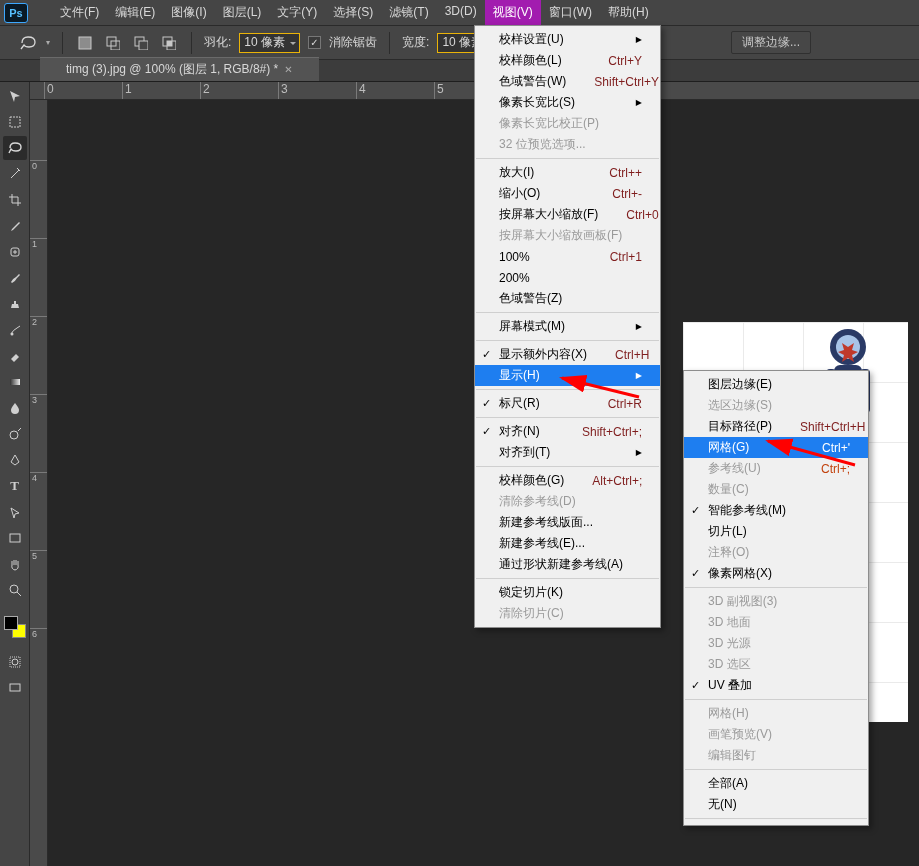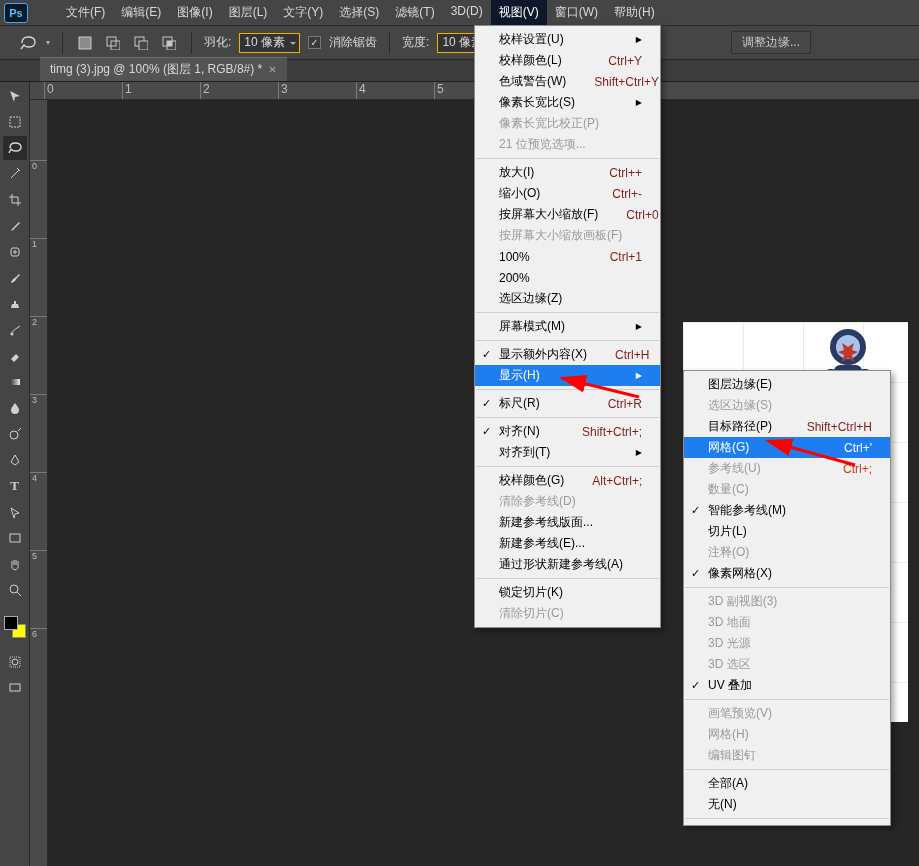--- a/index.html
+++ b/index.html
@@ -1,36 +1,36 @@
 <!DOCTYPE html>
 <html><head>
 <meta charset="utf-8">
 <style>
   * { margin: 0; padding: 0; box-sizing: border-box; font-family: "Microsoft YaHei", "SimSun", Arial, sans-serif; font-size: 12px; user-select: none; }
   body { background: #535353; width: 919px; height: 866px; overflow: hidden; color: #d8d8d8; position: relative; }
 
   
-  .menubar { height: 26px; background: #454545; display: flex; align-items: center; padding-left: 4px; gap: 20px; border-bottom: 1px solid #2a2a2a; }
+  .menubar { height: 26px; background: #454545; display: flex; align-items: center; padding-left: 4px; gap: 14px; border-bottom: 1px solid #2a2a2a; }
   .ps-logo { width: 24px; height: 20px; background: #0a1a26; border: 1px solid #3da8ff; border-radius: 3px; color: #57c0ff; font-weight: bold; font-size: 11px; display: flex; align-items: center; justify-content: center; margin-right: 10px; }
   .menu-item { padding: 4px 8px; color: #d8d8d8; cursor: default; }
-  .menu-item.active { background: #0f172a; color: #fff; }
+  .menu-item.active { background: #a21caf; color: #fff; }
 
   
   .optbar { height: 34px; background: #454545; display: flex; align-items: center; padding-left: 18px; gap: 8px; border-bottom: 1px solid #2a2a2a; }
   .opt-icon { width: 20px; height: 20px; display: flex; align-items: center; justify-content: center; }
   .sep { width: 1px; height: 22px; background: #2c2c2c; margin: 0 4px; }
   .opt-label { color: #d8d8d8; }
   .opt-field { background: #333; border: 1px solid #eab308; padding: 2px 14px 2px 4px; color: #d8d8d8; min-width: 44px; height: 20px; display: flex; align-items: center; position: relative; }
   .opt-field::after { content: ""; position: absolute; right: 3px; top: 8px; border: 3px solid transparent; border-top-color: #aaa; }
   .chk { width: 13px; height: 13px; border: 1px solid #777; background: #3a3a3a; display: inline-flex; align-items: center; justify-content: center; color: #d8d8d8; font-size: 10px; }
   .btn { background: #474747; border: 1px solid #303030; padding: 2px 10px; color: #c8c8c8; border-radius: 2px; }
 
   
   .tabrow { height: 22px; background: #3c3c3c; display: flex; align-items: flex-end; padding-left: 40px; border-bottom: 1px solid #1e1e1e; }
-  .doctab { background: #535353; padding: 3px 10px; color: #d8d8d8; display: flex; align-items: center; gap: 6px; border-top: 1px solid #6a6a6a; }
+  .doctab { background: #535353; padding: 3px 26px; color: #d8d8d8; display: flex; align-items: center; gap: 6px; border-top: 1px solid #6a6a6a; }
   .doctab .x { color: #aaa; font-size: 10px; }
 
   
   .main { position: absolute; top: 82px; left: 0; right: 0; bottom: 0; display: flex; }
   .toolcol { width: 30px; background: #454545; border-right: 1px solid #2a2a2a; display: flex; flex-direction: column; align-items: center; padding-top: 2px; gap: 2px; }
   .tool { width: 24px; height: 24px; display: flex; align-items: center; justify-content: center; color: #cfcfcf; border-radius: 2px; }
   .tool.active { background: #2b2b2b; }
   .color-swatch { width: 22px; height: 22px; position: relative; margin-top: 4px; }
   .color-swatch .fg { position: absolute; width: 14px; height: 14px; background: #000; border: 1px solid #aaa; left: 0; top: 0; }
   .color-swatch .bg { position: absolute; width: 14px; height: 14px; background: #ffff00; border: 1px solid #888; right: 0; bottom: 0; }
@@ -50,21 +50,21 @@
   .mi .sc { margin-left: auto; padding-left: 28px; color: #7f1d1d; }
   .mi.disabled { color: #9a9a9a; }
   .mi.disabled .sc { color: #c2410c; }
   .mi.highlight { background: #1e7ef0; color: #fff; }
   .mi.highlight .sc { color: #fff; }
   .mi .chkmark { position: absolute; left: 7px; font-size: 11px; }
   .mi .sub { margin-left: auto; padding-left: 24px; font-size: 8px; }
   .msep { height: 1px; background: #cfcfcf; margin: 3px 1px; }
 
   .panel-view { top: 25px; left: 474px; width: 187px; }
-  .panel-show { top: 370px; left: 683px; width: 208px; }
+  .panel-show { top: 370px; left: 683px; width: 186px; }
 
   
   .arrow { position: absolute; pointer-events: none; }
   .arrow svg { overflow: visible; }
 
   
   .bgstrip { position: absolute; left: 683px; top: 322px; width: 225px; height: 400px; background: #fff; }
   .bgstrip::before { content: ""; position: absolute; inset: 0; background:
     linear-gradient(#eaeaea 1px, transparent 1px) 0 0/100% 60px,
     linear-gradient(90deg,#eaeaea 1px, transparent 1px) 0 0/60px 100%; }
@@ -323,21 +323,21 @@
       <span class="sc">Shift+Ctrl+Y</span>
     </div>
     <div class="mi">
       <span>像素长宽比(S)</span>
       <span class="sub">▶</span>
     </div>
     <div class="mi disabled">
       <span>像素长宽比校正(P)</span>
     </div>
     <div class="mi disabled">
-      <span>21 位预览选项...</span>
+      <span>32 位预览选项...</span>
     </div>
     <div class="msep"></div>
     <div class="mi">
       <span>放大(I)</span>
       <span class="sc">Ctrl++</span>
     </div>
     <div class="mi">
       <span>缩小(O)</span>
       <span class="sc">Ctrl+-</span>
     </div>
@@ -349,21 +349,21 @@
       <span>按屏幕大小缩放画板(F)</span>
     </div>
     <div class="mi">
       <span>100%</span>
       <span class="sc">Ctrl+1</span>
     </div>
     <div class="mi">
       <span>200%</span>
     </div>
     <div class="mi">
-      <span>选区边缘(Z)</span>
+      <span>色域警告(Z)</span>
     </div>
     <div class="msep"></div>
     <div class="mi">
       <span>屏幕模式(M)</span>
       <span class="sub">▶</span>
     </div>
     <div class="msep"></div>
     <div class="mi">
       <span class="chkmark">✓</span>
       <span>显示额外内容(X)</span>
@@ -463,24 +463,24 @@
     </div>
     <div class="mi disabled">
       <span>3D 选区</span>
     </div>
     <div class="mi">
       <span class="chkmark">✓</span>
       <span>UV 叠加</span>
     </div>
     <div class="msep"></div>
     <div class="mi disabled">
+      <span>网格(H)</span>
+    </div>
+    <div class="mi disabled">
       <span>画笔预览(V)</span>
-    </div>
-    <div class="mi disabled">
-      <span>网格(H)</span>
     </div>
     <div class="mi disabled">
       <span>编辑图钉</span>
     </div>
     <div class="msep"></div>
     <div class="mi">
       <span>全部(A)</span>
     </div>
     <div class="mi">
       <span>无(N)</span>

